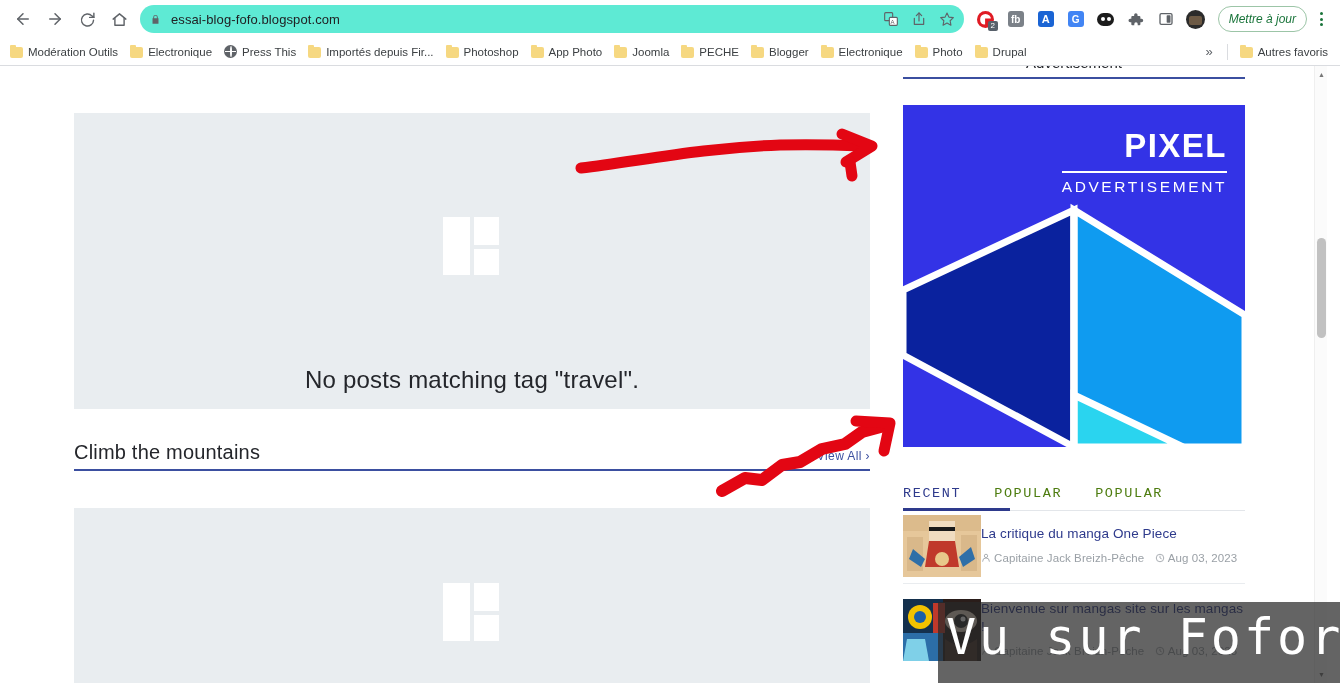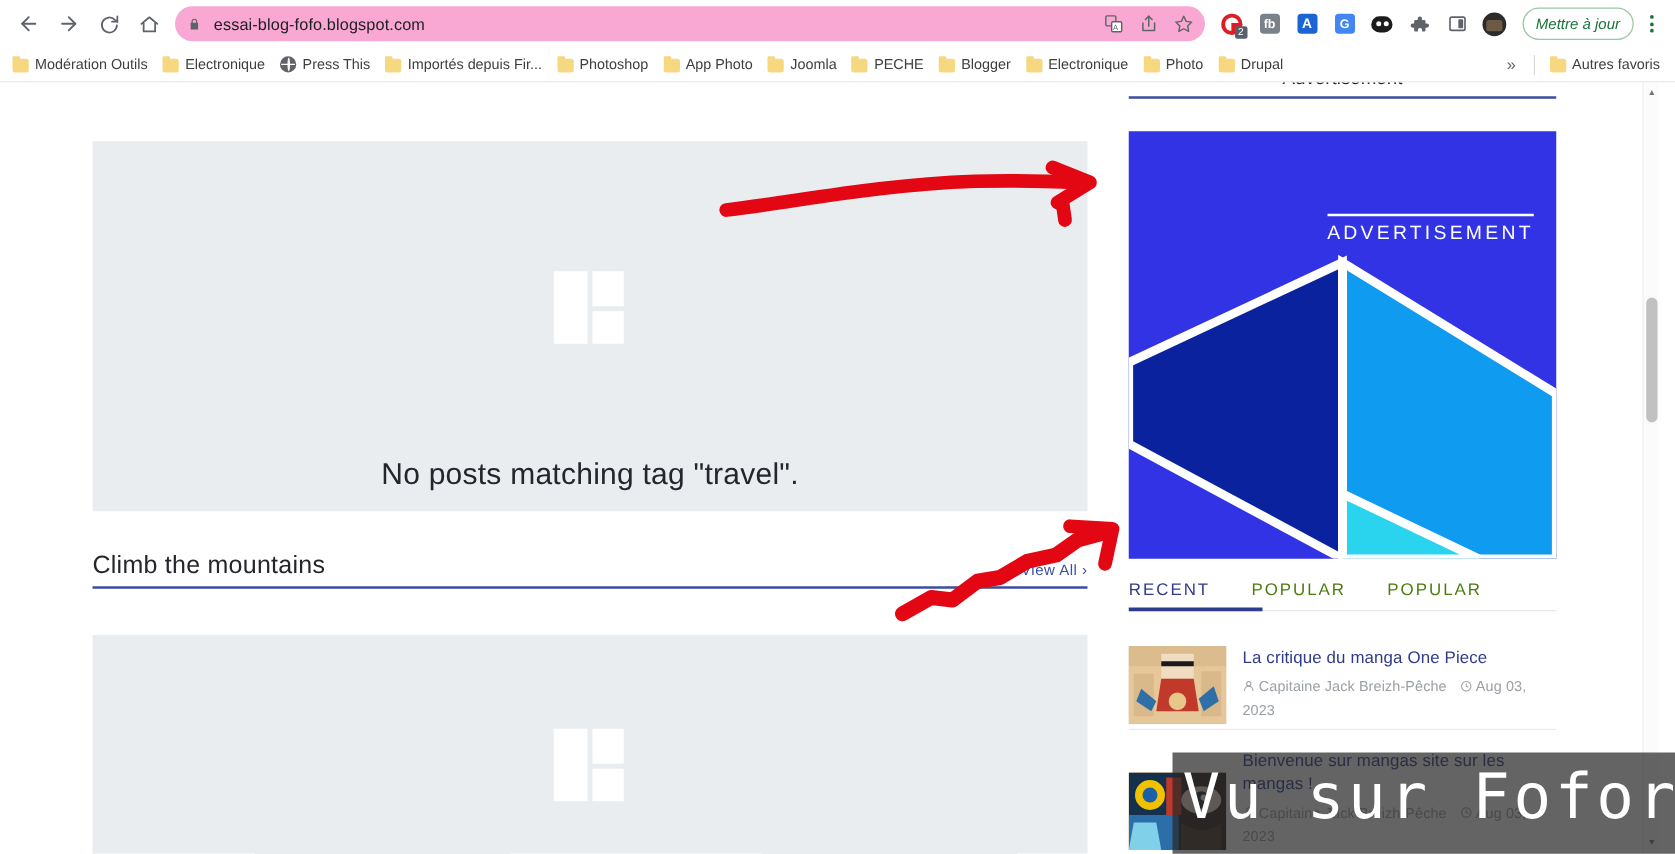--- a/index.html
+++ b/index.html
@@ -32,21 +32,21 @@
     display: flex; align-items: center; justify-content: center;
     border-radius: 50%;
     flex: 0 0 auto;
     color: #5f6368;
   }
   .nav-btn svg { display: block; }
 
   #omnibox {
     flex: 1 1 auto;
     height: 28px;
-    background: #f9a8d4;
+    background: #5eead4;
     border-radius: 14px;
     display: flex;
     align-items: center;
     padding: 0 10px;
     margin: 0 6px 0 4px;
     min-width: 0;
     position: relative;
   }
   #omnibox .lock { margin-right: 10px; display:flex; align-items:center; }
   #omnibox .url {
@@ -341,23 +341,22 @@
   .side-tab.active { color: #2e3a8c; }
   .side-tab.active::after {
     content:""; position:absolute;
     left: 0; bottom: -1px;
     width: 107px; height: 3px;
     background: #2e3a8c;
   }
 
   .side-post {
     display: flex;
-    gap: 13px;
     padding-top: 14px;
-    align-items: flex-end;
+    align-items: center;
   }
   .thumb {
     width: 78px; height: 62px;
     flex: 0 0 auto;
     position: relative;
     overflow: hidden;
     background: #c9a87a;
   }
   .thumb svg { display:block; }
   .side-post-body { min-width: 0; padding-top: 2px; }
@@ -622,25 +621,26 @@
 
       <div class="side-head" style="position:absolute; left:0; top:-12px; width:342px;">Advertisement</div>
 
       <div id="ad-box" style="position:absolute; left:0; top:24px;">
         <svg width="342" height="342" viewBox="0 0 342 342">
           <polygon points="171,105 171,342 0,250 0,185" fill="#0a229e" stroke="#ffffff" stroke-width="7"></polygon>
           <polygon points="171,105 342,210 342,342 171,342" fill="#0f9bf0" stroke="#ffffff" stroke-width="7"></polygon>
           <polygon points="171,290 280,342 171,342" fill="#2ad4ef" stroke="#ffffff" stroke-width="7"></polygon>
           <line x1="171" y1="105" x2="171" y2="342" stroke="#ffffff" stroke-width="7"></line>
         </svg>
+        <div class="ad-title">PIXEL</div>
         <div class="ad-rule"></div>
         <div class="ad-sub">ADVERTISEMENT</div>
       </div>
 
-      <div id="side-tabs" style="position:absolute; left:0; top:379px; width:342px;">
+      <div id="side-tabs" style="position:absolute; left:0; top:401px; width:342px;font-family:Liberation Mono, monospace;">
         <div class="side-tab active">RECENT</div>
         <div class="side-tab">POPULAR</div>
         <div class="side-tab">POPULAR</div>
       </div>
 
       <div class="side-post" style="position:absolute; left:0; top:435px; width:342px;">
         <div class="thumb">
           <svg width="78" height="62" viewBox="0 0 78 62">
             <rect width="78" height="62" fill="#e6c79a"></rect>
             <rect x="0" y="0" width="78" height="16" fill="#dcbb8c"></rect>

